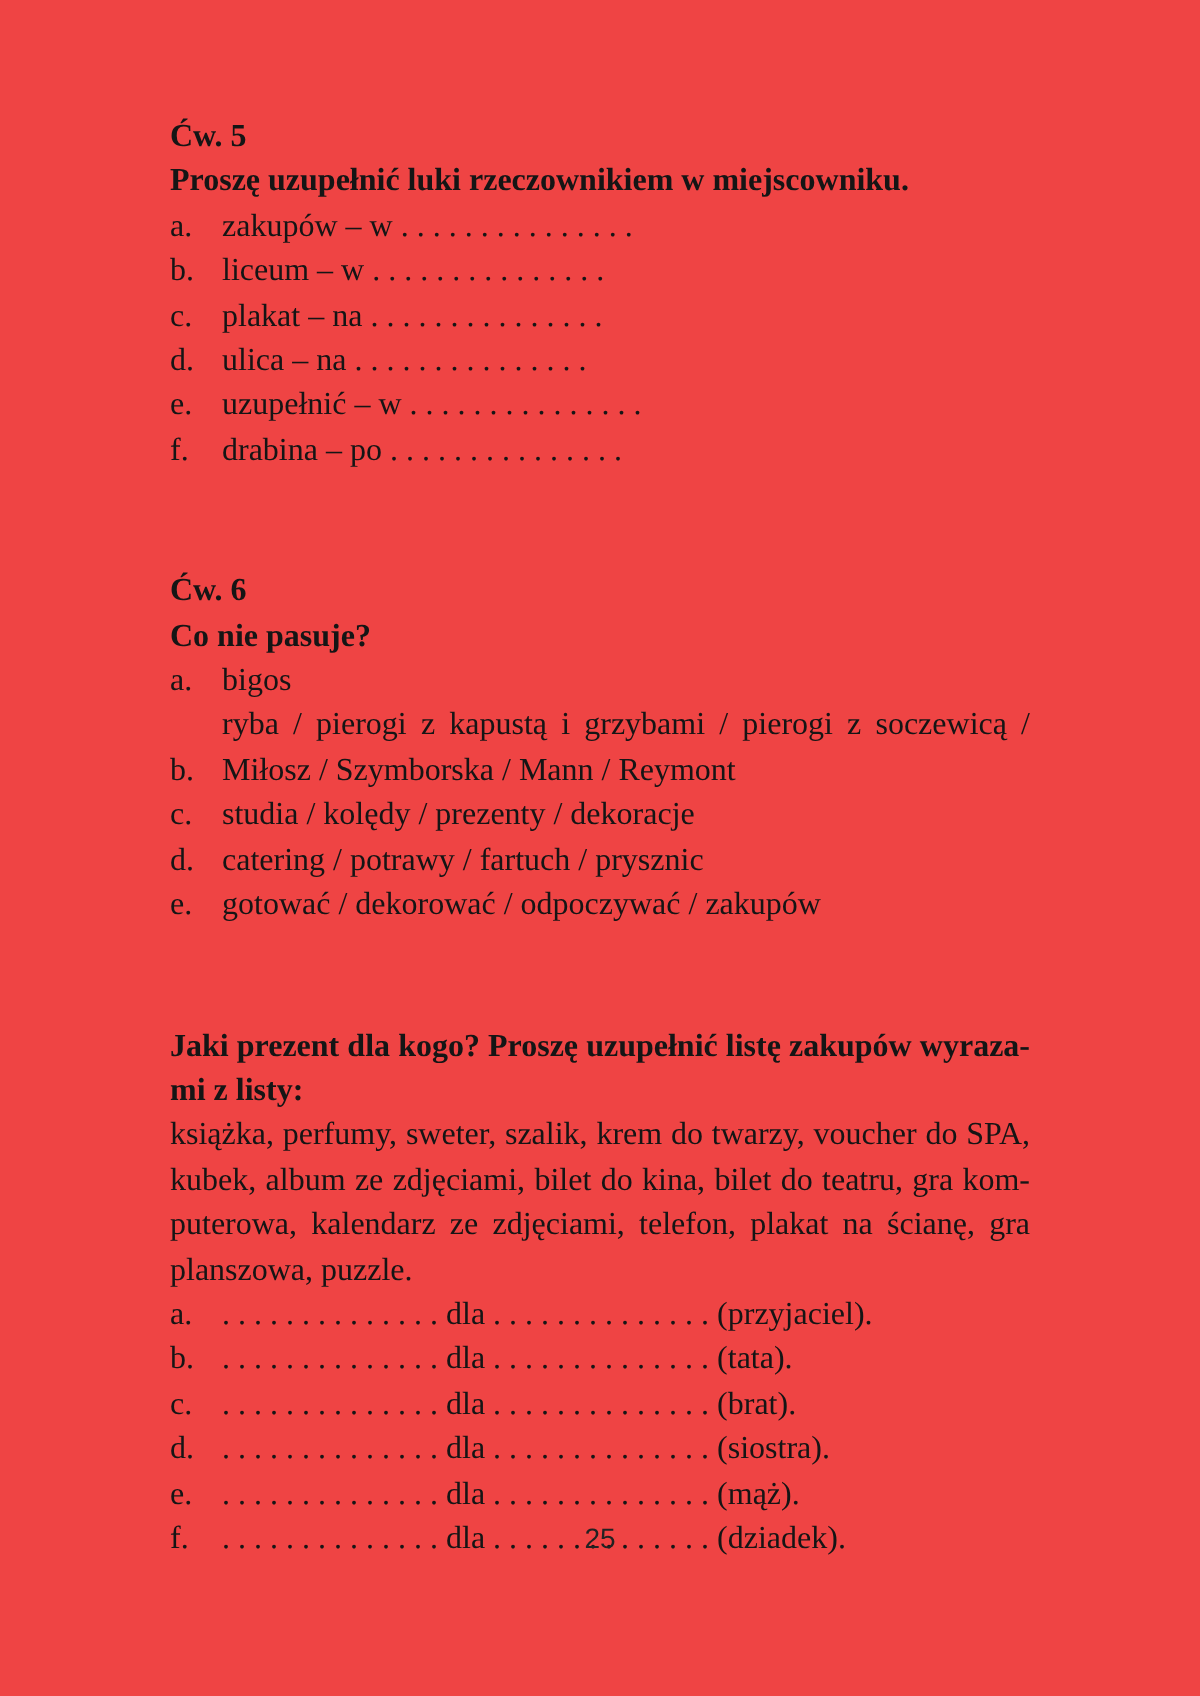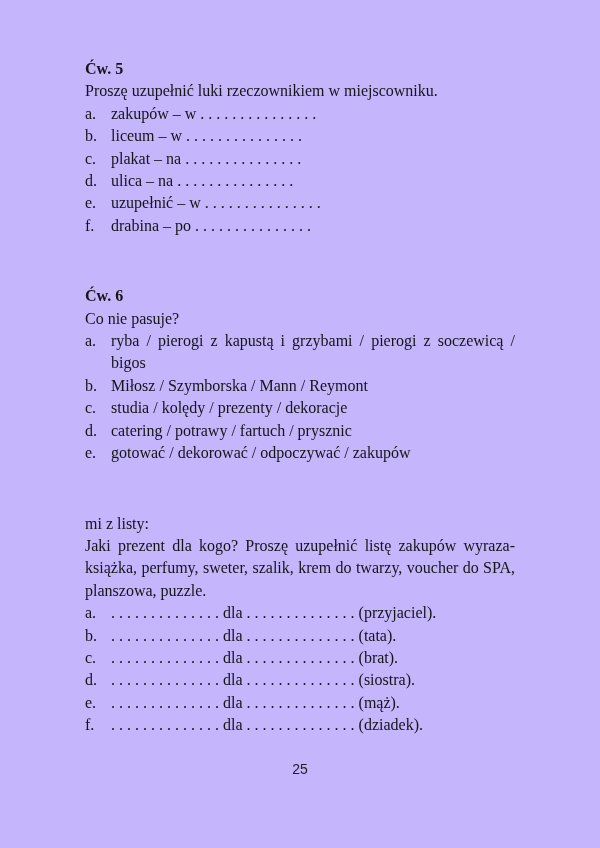--- a/index.html
+++ b/index.html
@@ -1,32 +1,32 @@
 <!DOCTYPE html>
 <html><head>
 <meta charset="utf-8">
 <style>
   html, body { margin: 0; padding: 0; background: #ffffff; }
   .page {
     position: relative;
     width: 600px;
     height: 848px;
-    background: #c4b5fd;
+    background: #ef4444;
     color: #151515;
     font-family: "Liberation Serif", "DejaVu Serif", serif;
     font-size: 16px;
     line-height: 22.4px;
     box-sizing: border-box;
     padding: 58px 85px 0 85px;
     overflow: hidden;
   }
   .exercise { margin: 0; }
   .exercise + .exercise { margin-top: 48px; }
   .ex-title { font-weight: bold; }
-  .ex-instruction { font-weight: normal; }
+  .ex-instruction { font-weight: bold; }
   .just { text-align: justify; text-align-last: justify; }
   .items { margin: 0; padding: 0; }
   .item { display: flex; }
   .item-label { flex: 0 0 26px; width: 26px; }
   .item-text { flex: 1 1 auto; min-width: 0; }
   .line { display: block; }
   .word-list { margin: 0; }
   .page-number {
     position: absolute;
     left: 0; right: 0;
@@ -73,22 +73,22 @@
     </div>
   </section>
 
   <section class="exercise">
     <div class="ex-title">Ćw. 6</div>
     <div class="ex-instruction">Co nie pasuje?</div>
     <div class="items">
       <div class="item">
         <span class="item-label">a.</span>
         <span class="item-text">
+          <span class="line">bigos</span>
           <span class="line just">ryba / pierogi z kapustą i grzybami / pierogi z soczewicą /</span>
-          <span class="line">bigos</span>
         </span>
       </div>
       <div class="item">
         <span class="item-label">b.</span>
         <span class="item-text">Miłosz / Szymborska / Mann / Reymont</span>
       </div>
       <div class="item">
         <span class="item-label">c.</span>
         <span class="item-text">studia / kolędy / prezenty / dekoracje</span>
       </div>
@@ -98,25 +98,27 @@
       </div>
       <div class="item">
         <span class="item-label">e.</span>
         <span class="item-text">gotować / dekorować / odpoczywać / zakupów</span>
       </div>
     </div>
   </section>
 
   <section class="exercise">
     <div class="ex-instruction">
+      <span class="line just">Jaki prezent dla kogo? Proszę uzupełnić listę zakupów wyraza-</span>
       <span class="line">mi z listy:</span>
-      <span class="line just">Jaki prezent dla kogo? Proszę uzupełnić listę zakupów wyraza-</span>
     </div>
     <div class="word-list">
       <span class="line just">książka, perfumy, sweter, szalik, krem do twarzy, voucher do SPA,</span>
+      <span class="line just">kubek, album ze zdjęciami, bilet do kina, bilet do teatru, gra kom-</span>
+      <span class="line just">puterowa, kalendarz ze zdjęciami, telefon, plakat na ścianę, gra</span>
       <span class="line">planszowa, puzzle.</span>
     </div>
     <div class="items">
       <div class="item">
         <span class="item-label">a.</span>
         <span class="item-text">. . . . . . . . . . . . . . dla . . . . . . . . . . . . . . (przyjaciel).</span>
       </div>
       <div class="item">
         <span class="item-label">b.</span>
         <span class="item-text">. . . . . . . . . . . . . . dla . . . . . . . . . . . . . . (tata).</span>

